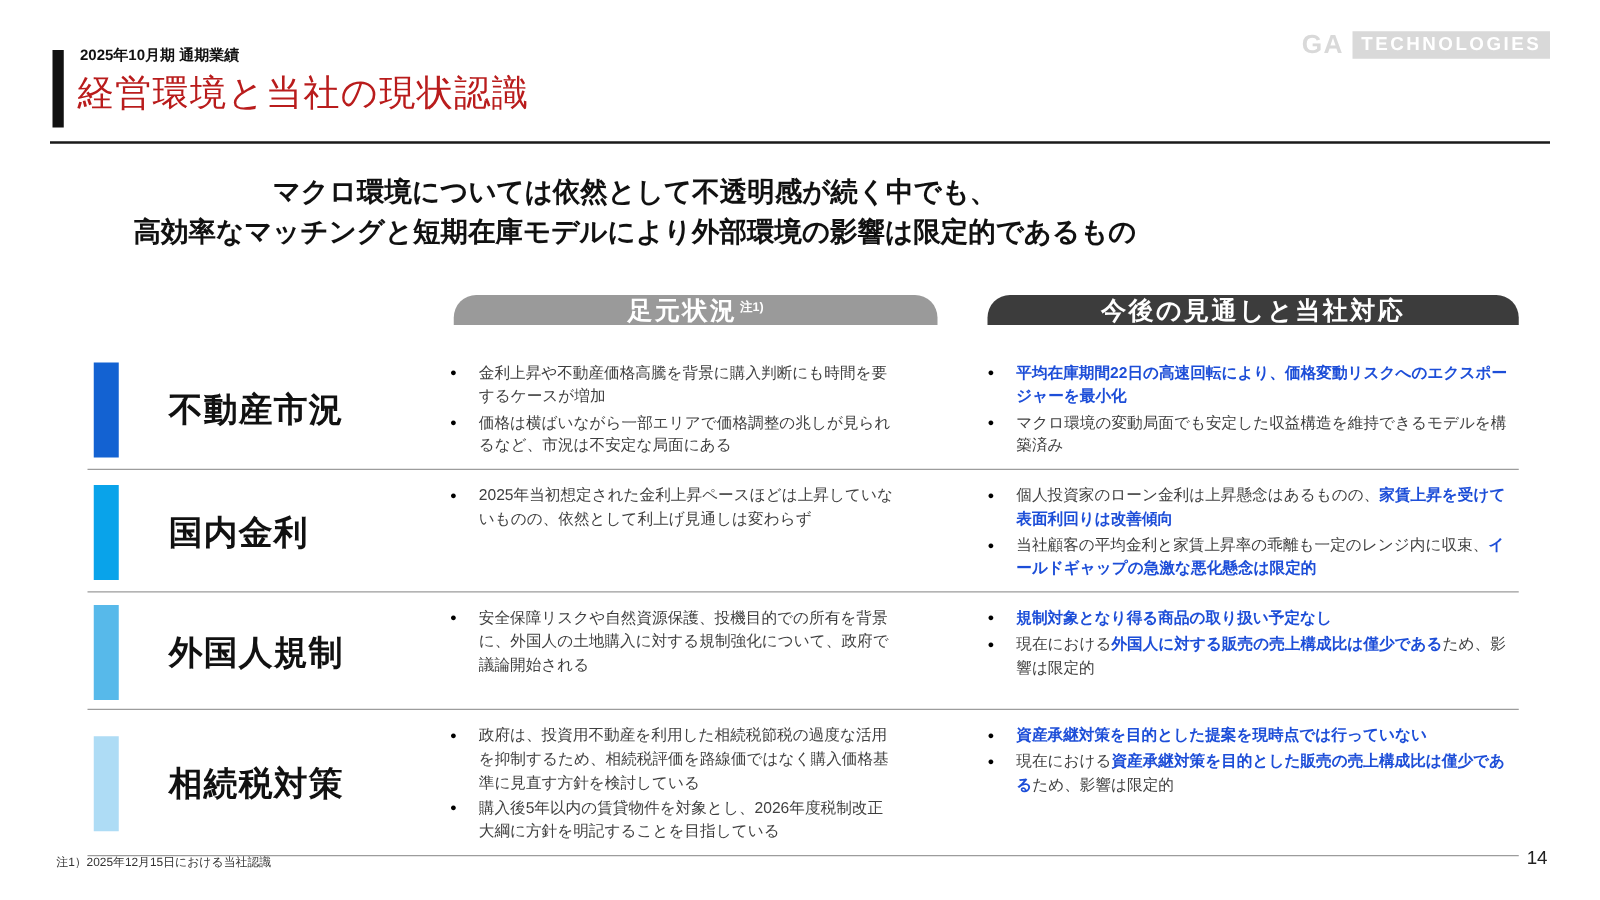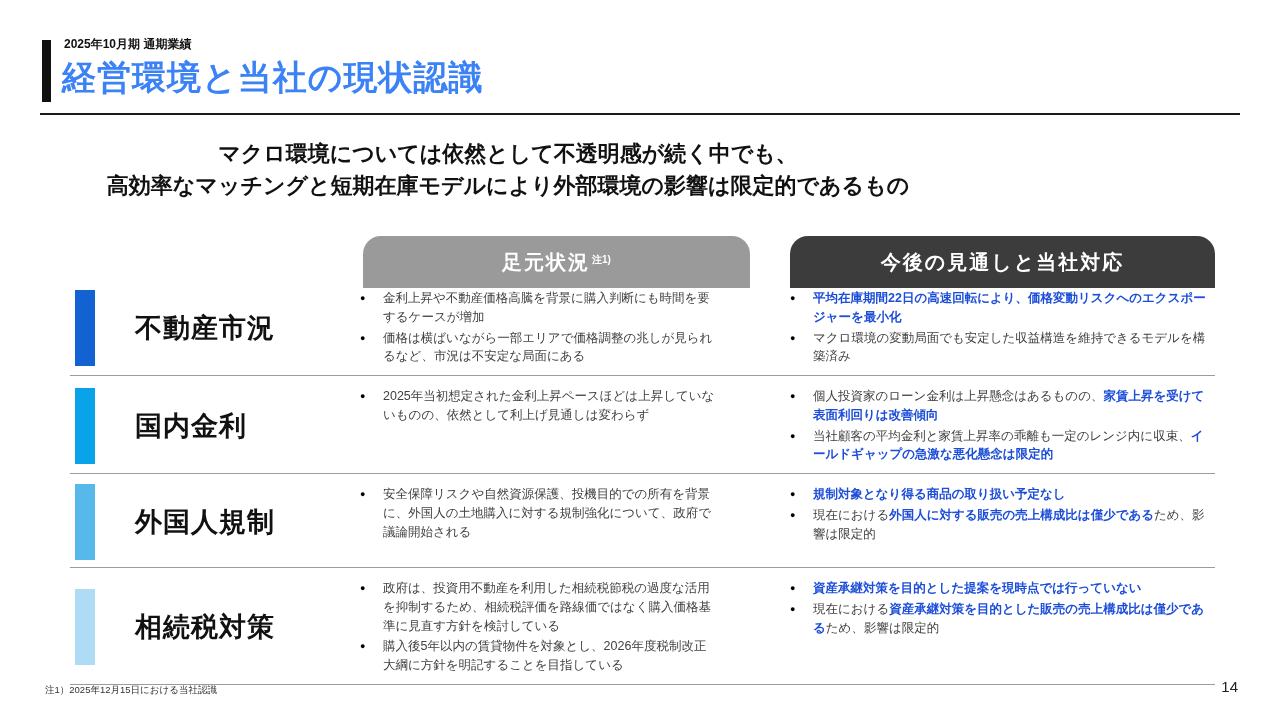--- a/index.html
+++ b/index.html
@@ -4,33 +4,33 @@
 <style>
   html,body{margin:0;padding:0;background:#e9e9e9;}
   .slide{
     position:relative;width:1280px;height:720px;margin:0 auto;
     background:#ffffff;overflow:hidden;
     font-family:"Liberation Sans","DejaVu Sans",sans-serif;color:#1a1a1a;
   }
   
   .title-bar{position:absolute;left:42px;top:40px;width:9px;height:62px;background:#111;}
   .eyebrow{position:absolute;left:64px;top:36px;font-size:12px;font-weight:700;color:#111;}
-  .page-title{position:absolute;left:62px;top:55px;font-size:34px;font-weight:700;color:#3b82f6;letter-spacing:1px;}
+  .page-title{position:absolute;left:62px;top:55px;font-size:29px;font-weight:400;color:#b91c1c;letter-spacing:1px;}
   .title-rule{position:absolute;left:40px;top:113px;width:1200px;border-top:2px solid #1a1a1a;}
   .logo{position:absolute;right:40px;top:24px;display:flex;align-items:center;}
   .logo-ga{font-size:21px;font-weight:700;color:#d9d9d9;letter-spacing:1px;}
   .logo-block{margin-left:7px;background:#d9d9d9;color:#ffffff;font-weight:700;font-size:15px;
     padding:2px 7px 3px;letter-spacing:2px;}
   
   .subtitle{position:absolute;left:0;top:138px;width:1016px;text-align:center;
     font-size:22px;font-weight:700;line-height:1.45;color:#111;}
   
   .table{position:absolute;left:70px;top:236px;width:1145px;}
   .pill-row{position:relative;height:42px;}
-  .pill{position:absolute;top:0;height:52px;border-radius:18px 18px 0 0;
+  .pill{position:absolute;top:0;height:24px;border-radius:18px 18px 0 0;
     display:flex;align-items:center;justify-content:center;
     color:#fff;font-size:20px;font-weight:700;letter-spacing:2px;}
   .pill-left{left:293px;width:387px;background:#9a9a9a;}
   .pill-right{left:720px;width:425px;background:#3c3c3c;}
   .pill sup{font-size:10px;font-weight:700;letter-spacing:0;margin-left:2px;transform:translateY(-2px);}
   .row{display:flex;border-bottom:1px solid #9c9c9c;min-height:94px;box-sizing:border-box;
     padding:9px 0 7px;align-items:stretch;}
   .cell-label{width:290px;flex:0 0 290px;display:flex;align-items:center;}
   .bar{width:20px;height:76px;flex:0 0 20px;margin-left:5px;}
   .row-label{font-size:27px;font-weight:700;color:#111;margin-left:40px;letter-spacing:1px;white-space:nowrap;}
@@ -47,20 +47,24 @@
 </head>
 <body>
 
 <div class="slide">
 
   <div class="title-bar"></div>
   <div class="eyebrow">2025年10月期 通期業績</div>
   <div class="page-title">経営環境と当社の現状認識</div>
   <div class="title-rule"></div>
 
+  <div class="logo">
+    <span class="logo-ga">GA</span>
+    <span class="logo-block">TECHNOLOGIES</span>
+  </div>
 
   <div class="subtitle">
     <div>マクロ環境については依然として不透明感が続く中でも、</div>
     <div>高効率なマッチングと短期在庫モデルにより外部環境の影響は限定的であるもの</div>
   </div>
 
   <div class="table">
     <div class="pill-row">
       <div class="pill pill-left">
         <span>足元状況</span>

